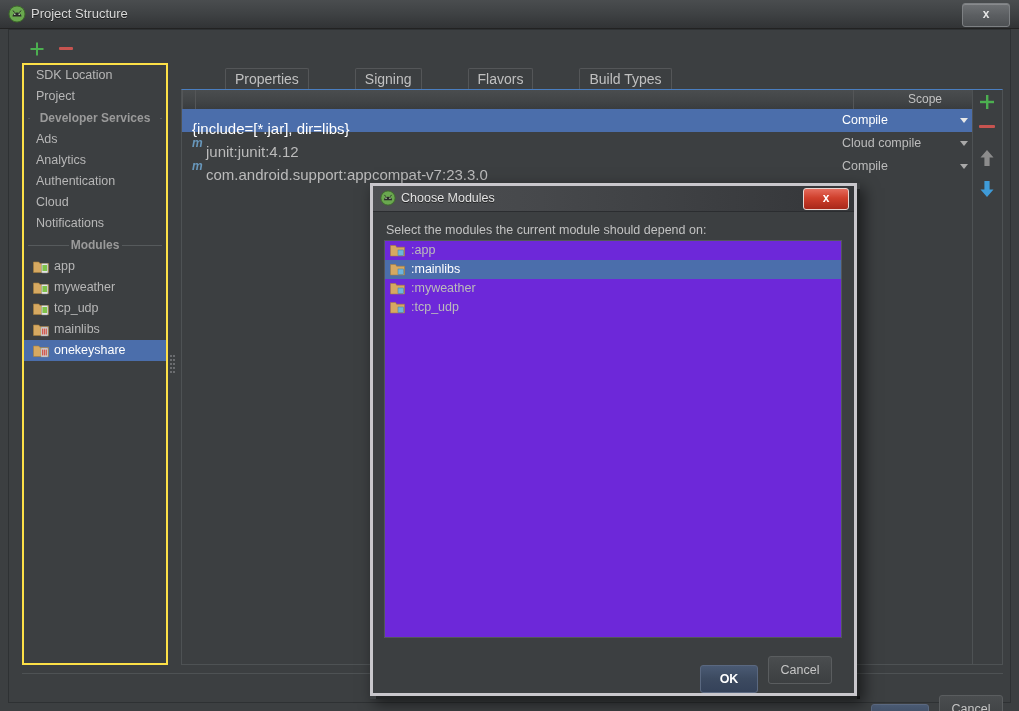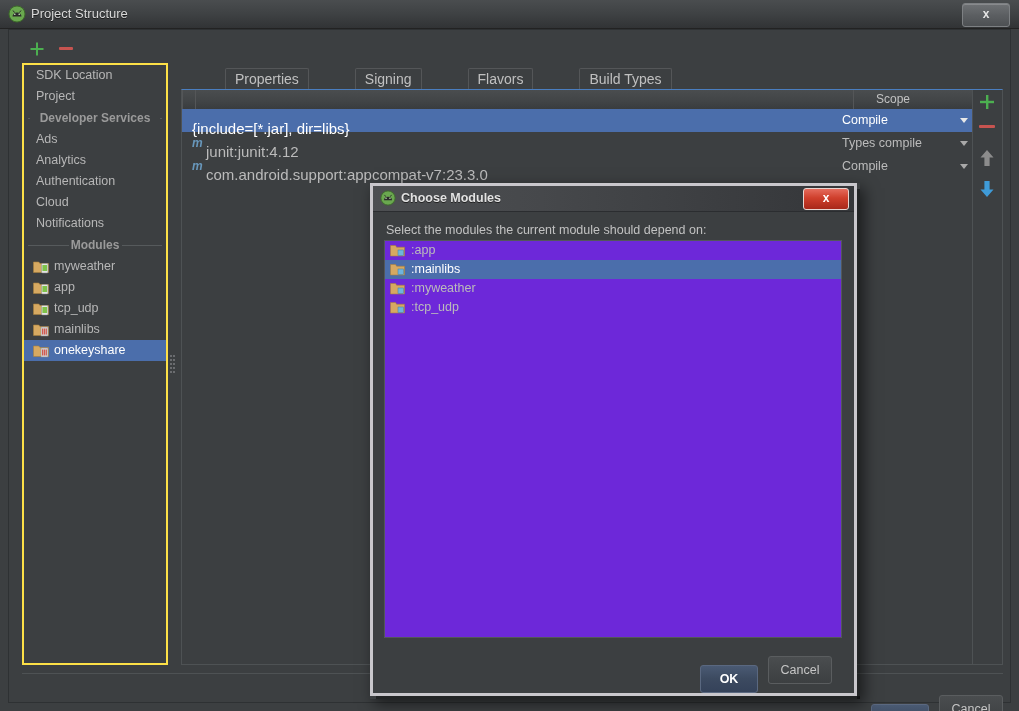--- a/index.html
+++ b/index.html
@@ -93,21 +93,21 @@
     border:1px solid #4e5254;border-top:1px solid #4a7ec0;
     background:#3c3f41;box-sizing:border-box;
   }
   #table-head{
     position:absolute;left:0;top:0;width:790px;height:19px;
     background:linear-gradient(to bottom,#4a4d4f 0%,#424547 55%,#393c3e 100%);
     border-bottom:1px solid #2e3133;
   }
   #table-head .col-div{position:absolute;top:0;width:1px;height:19px;background:#545658;}
   #table-head .scope-label{
-    position:absolute;left:652px;top:0;width:118px;height:19px;line-height:19px;
+    position:absolute;left:684px;top:0;width:118px;height:19px;line-height:19px;
     text-align:center;font-size:12px;color:#c2c2c2;
   }
   .dep-row{
     position:absolute;left:0;width:790px;height:23px;line-height:23px;
   }
   .dep-row.sel{background:#4b6eab;}
   .dep-row .dep-icon{
     position:absolute;left:10px;top:0;height:23px;line-height:23px;
     font-style:italic;font-weight:bold;font-size:12px;color:#6897bb;
   }
@@ -157,21 +157,20 @@
   }
   #modal-title{
     position:absolute;left:0;top:0;width:481px;height:25px;
     background:linear-gradient(to right,#4d4f52 0%,#46484b 35%,#3b3d40 75%,#343639 100%);
     border-bottom:1px solid #2b2d30;
   }
   #modal-title .m-icon{position:absolute;left:7px;top:4px;width:16px;height:16px;}
   #modal-title .m-text{
     position:absolute;left:28px;top:5px;font-size:12.5px;color:#e2e2e2;
     text-shadow:0 1px 0 #222;
-    font-weight:bold;
   }
   #modal-close{
     position:absolute;right:5px;top:2px;width:44px;height:20px;
     background:linear-gradient(to bottom,#e56b5c 0%,#cf3f2c 45%,#a8281a 100%);
     border:1px solid #e8d6d2;border-radius:3px;
     color:#ffffff;font-size:12px;font-weight:bold;text-align:center;line-height:19px;
   }
   #modal-prompt{
     position:absolute;left:13px;top:37px;font-size:12.5px;color:#c2c2c2;
   }
@@ -237,26 +236,26 @@
         <div class="side-item"><span>Ads</span></div>
         <div class="side-item"><span>Analytics</span></div>
         <div class="side-item"><span>Authentication</span></div>
         <div class="side-item"><span>Cloud</span></div>
         <div class="side-item"><span>Notifications</span></div>
         <div class="side-sep"><span class="bar" style="left:4px;width:40.5px"></span><span>Modules</span><span class="bar" style="right:4px;width:40.5px"></span></div>
         <div class="side-item has-icon"><span class="mod-icon"><svg width="16" height="15" viewBox="0 0 16 15">
               <path d="M0.5 3 L0.5 13.5 L15.5 13.5 L15.5 4.6 L7 4.6 L5.8 3 Z" fill="#d6a961" stroke="#a87f3c" stroke-width=".6"></path>
               <rect x="8.5" y="4.5" width="6.5" height="9.5" rx="1" fill="#e4e4e4" stroke="#8a8a8a" stroke-width=".5"></rect>
               <rect x="9.4" y="6" width="4.7" height="6" fill="#7fc34a"></rect>
-            </svg></span><span>myweather</span></div>
+            </svg></span><span>app</span></div>
         <div class="side-item has-icon"><span class="mod-icon"><svg width="16" height="15" viewBox="0 0 16 15">
               <path d="M0.5 3 L0.5 13.5 L15.5 13.5 L15.5 4.6 L7 4.6 L5.8 3 Z" fill="#d6a961" stroke="#a87f3c" stroke-width=".6"></path>
               <rect x="8.5" y="4.5" width="6.5" height="9.5" rx="1" fill="#e4e4e4" stroke="#8a8a8a" stroke-width=".5"></rect>
               <rect x="9.4" y="6" width="4.7" height="6" fill="#7fc34a"></rect>
-            </svg></span><span>app</span></div>
+            </svg></span><span>myweather</span></div>
         <div class="side-item has-icon"><span class="mod-icon"><svg width="16" height="15" viewBox="0 0 16 15">
               <path d="M0.5 3 L0.5 13.5 L15.5 13.5 L15.5 4.6 L7 4.6 L5.8 3 Z" fill="#d6a961" stroke="#a87f3c" stroke-width=".6"></path>
               <rect x="8.5" y="4.5" width="6.5" height="9.5" rx="1" fill="#e4e4e4" stroke="#8a8a8a" stroke-width=".5"></rect>
               <rect x="9.4" y="6" width="4.7" height="6" fill="#7fc34a"></rect>
             </svg></span><span>tcp_udp</span></div>
         <div class="side-item has-icon"><span class="mod-icon"><svg width="16" height="15" viewBox="0 0 16 15">
               <path d="M0.5 3 L0.5 13.5 L15.5 13.5 L15.5 4.6 L7 4.6 L5.8 3 Z" fill="#d6a961" stroke="#a87f3c" stroke-width=".6"></path>
               <rect x="8" y="5" width="7" height="9" fill="#d8d8d8" stroke="#8a8a8a" stroke-width=".5"></rect>
               <rect x="9" y="6.5" width="1.3" height="6" fill="#d05a50"></rect>
               <rect x="10.8" y="6.5" width="1.3" height="6" fill="#d05a50"></rect>
@@ -301,21 +300,21 @@
       </div>
       <div id="dep-rows">
           <div class="dep-row sel" style="top: 19px;">
             <span class="dep-name" style="left:10px">{include=[*.jar], dir=libs}</span>
             <span class="dep-scope">Compile</span>
             <span class="caret"></span>
           </div>
           <div class="dep-row" style="top: 42px;">
             <span class="dep-icon">m</span>
             <span class="dep-name" style="left:24px">junit:junit:4.12</span>
-            <span class="dep-scope">Types compile</span>
+            <span class="dep-scope">Cloud compile</span>
             <span class="caret"></span>
           </div>
           <div class="dep-row" style="top: 65px;">
             <span class="dep-icon">m</span>
             <span class="dep-name" style="left:24px">com.android.support:appcompat-v7:23.3.0</span>
             <span class="dep-scope">Compile</span>
             <span class="caret"></span>
           </div>
         </div>
       <div id="vsep"></div>

